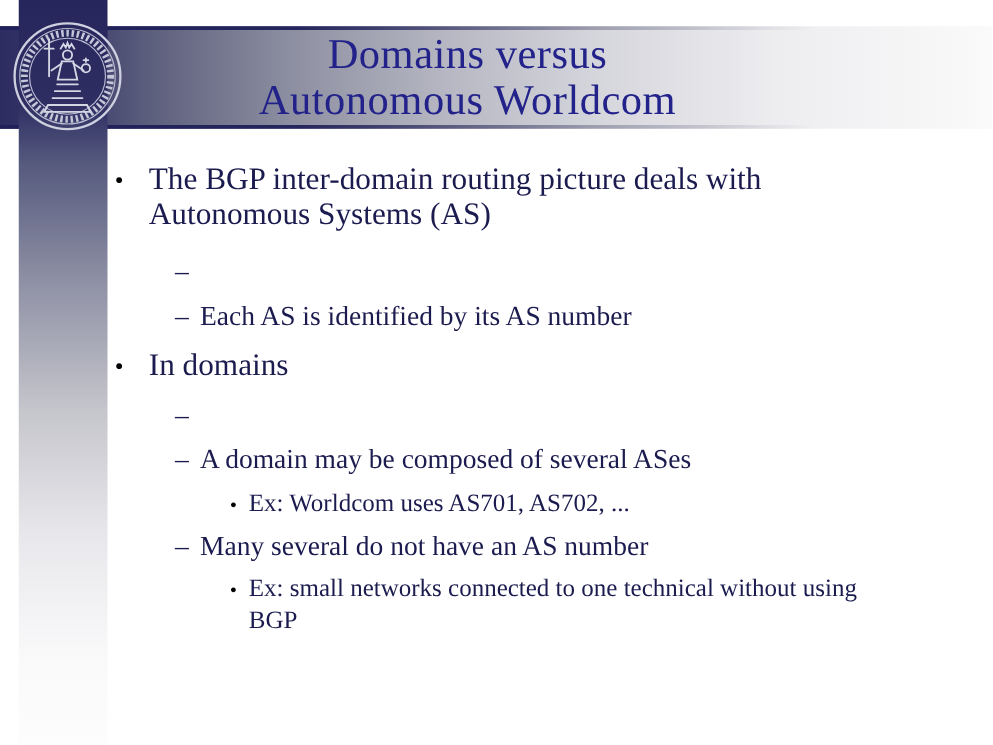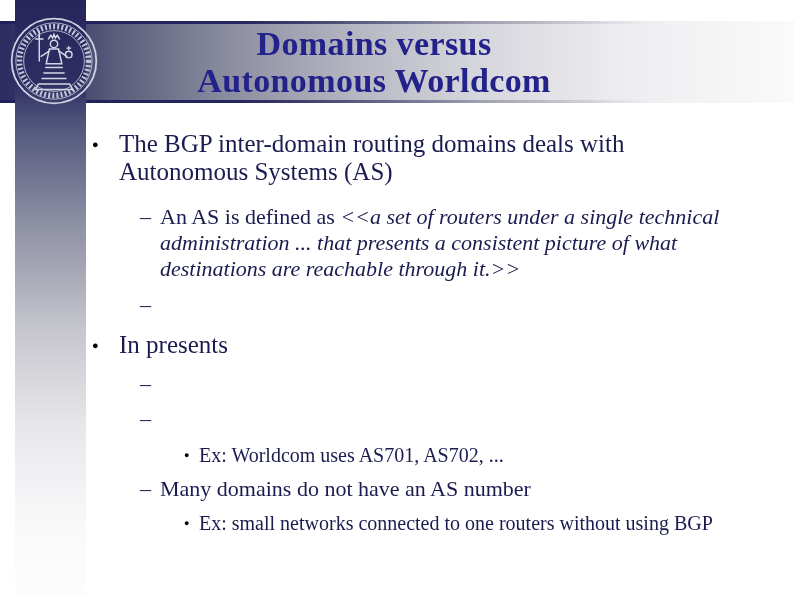--- a/index.html
+++ b/index.html
@@ -21,21 +21,21 @@
     background:linear-gradient(90deg,#20205a 0%,#26265e 30%,rgba(90,92,120,0.45) 60%,rgba(200,200,212,0) 82%);
   }
   
   .vbar{
     position:absolute;left:15px;top:0;width:71px;height:596px;z-index:3;
     background:linear-gradient(180deg,#26265c 0%,#2e2e63 14%,#565a7e 22%,#8f91a5 38%,#c5c5cc 55%,#e8e8ec 72%,#f9f9fa 88%,#fdfdfd 100%);
   }
   .seal{position:absolute;left:8px;top:15px;width:92px;height:92px;z-index:4;}
   .title{
     position:absolute;left:86px;top:25px;width:576px;z-index:5;
-    text-align:center;font-size:34px;line-height:37px;letter-spacing:0.4px;color:#22228a;font-weight:bold;
+    text-align:center;font-size:34px;line-height:37px;letter-spacing:0.4px;color:#22228a;
   }
   .content{position:absolute;left:0;top:103px;width:794px;z-index:5;color:#1b1b4f;}
   .row{display:flex;align-items:flex-start;}
   .bul{flex:none;}
   .l1{padding-left:92px;font-size:25px;line-height:28px;}
   .l1 .bul{width:27px;font-size:11px;line-height:28px;color:#000000;}
   .l2{padding-left:140px;font-size:22px;line-height:26px;}
   .l2 .bul{width:20px;line-height:26px;color:#1b1b4f;}
   .l3{padding-left:184px;font-size:20px;line-height:25px;}
   .l3 .bul{width:15px;font-size:9px;line-height:25px;color:#000000;}
@@ -79,54 +79,55 @@
 
   <div class="title">
     <div>Domains versus</div>
     <div>Autonomous Worldcom</div>
   </div>
 
   <div class="content">
 
     <div class="row l1 r1">
       <span class="bul">●</span>
-      <span class="txt">The BGP inter-domain routing domains deals with Autonomous Systems (AS)</span>
+      <span class="txt">The BGP inter-domain routing picture deals with Autonomous Systems (AS)</span>
     </div>
 
     <div class="row l2 r2">
       <span class="bul">–</span>
-      <span class="txt"><span>An AS is defined as </span><span class="it">&lt;&lt;a set of routers under a single technical administration ... that presents a consistent picture of what destinations are reachable through it.&gt;&gt;</span></span>
     </div>
 
     <div class="row l2 r3">
       <span class="bul">–</span>
+      <span class="txt">Each AS is identified by its AS number</span>
     </div>
 
     <div class="row l1 r4">
       <span class="bul">●</span>
-      <span class="txt">In presents</span>
+      <span class="txt">In domains</span>
     </div>
 
     <div class="row l2 r5">
       <span class="bul">–</span>
     </div>
 
     <div class="row l2 r6">
       <span class="bul">–</span>
+      <span class="txt">A domain may be composed of several ASes</span>
     </div>
 
     <div class="row l3 r7">
       <span class="bul">●</span>
       <span class="txt">Ex: Worldcom uses AS701, AS702, ...</span>
     </div>
 
     <div class="row l2 r8">
       <span class="bul">–</span>
-      <span class="txt">Many domains do not have an AS number</span>
+      <span class="txt">Many several do not have an AS number</span>
     </div>
 
     <div class="row l3 r9">
       <span class="bul">●</span>
-      <span class="txt">Ex: small networks connected to one routers without using BGP</span>
+      <span class="txt">Ex: small networks connected to one technical without using BGP</span>
     </div>
 
   </div>
 </div>
 
 </body></html>

